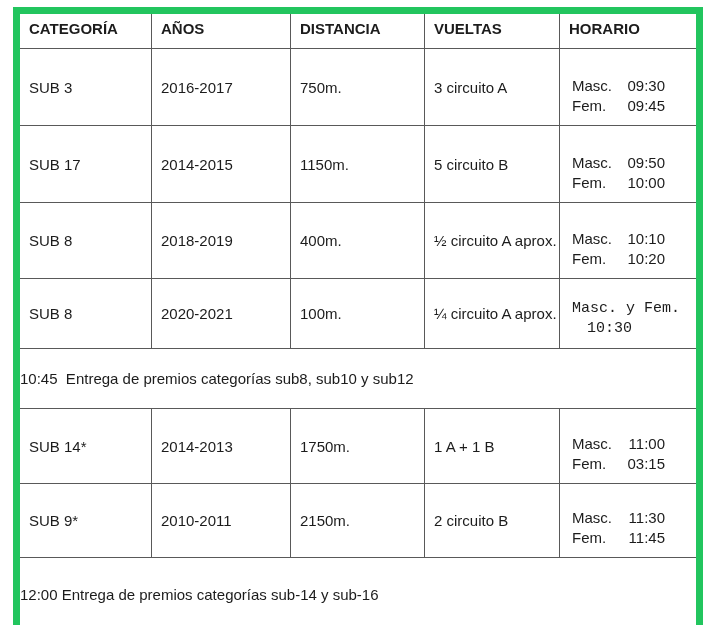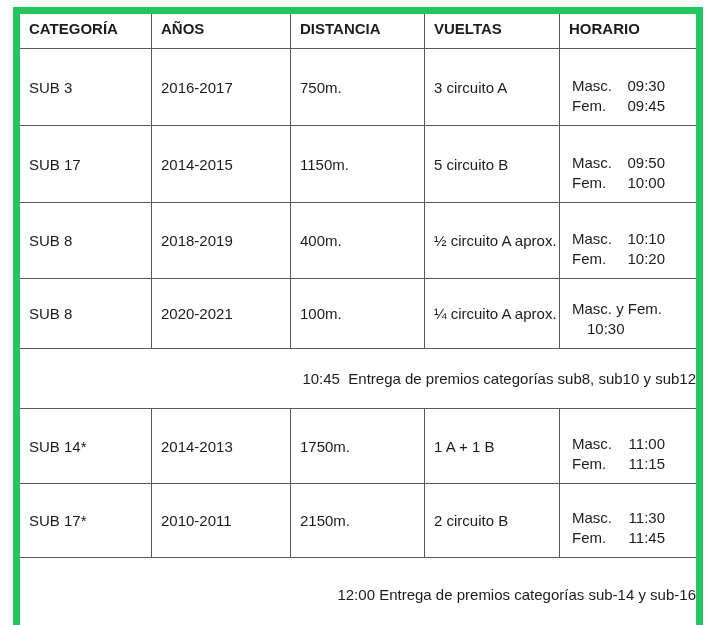--- a/index.html
+++ b/index.html
@@ -44,36 +44,35 @@
   td.horario-cell { padding: 0; }
   .hwrap {
     box-sizing: border-box;
     display: flex;
     flex-direction: column;
     justify-content: flex-end;
     padding: 9px 0;
   }
   .hw76 { height: 76px; }
   .hw75 { height: 75px; }
-  .hw69 { height: 69px; }
+  .hw69 { height: 69px; font-family: Liberation Mono, monospace; }
   .hw74 { height: 74px; }
   .hw73 { height: 73px; }
   .hline {
     display: flex;
     justify-content: space-between;
     padding: 0 31px 0 12px;
     line-height: 20px;
   }
   .hcombined-label { padding-left: 12px; line-height: 20px; }
   .hcombined-time  { padding-left: 27px; line-height: 20px; }
   
   td.note-cell {
     vertical-align: middle;
     white-space: pre-wrap;
-    text-align: right;
   }
   tr.note-row-1 { height: 60px; }
   tr.note-row-2 { height: 76px; border-radius: 32px; }
 </style>
 </head>
 <body>
 
 <div class="page">
   <table class="schedule">
     <colgroup>
@@ -174,28 +173,28 @@
         <td class="plain-cell">1750m.</td>
         <td class="plain-cell">1 A + 1 B</td>
         <td class="horario-cell">
           <div class="hwrap hw74">
             <div class="hline">
               <span>Masc.</span>
               <span>11:00</span>
             </div>
             <div class="hline">
               <span>Fem.</span>
-              <span>11:15</span>
-            </div>
-          </div>
-        </td>
-      </tr>
-
-      <tr>
-        <td class="plain-cell">SUB 17*</td>
+              <span>03:15</span>
+            </div>
+          </div>
+        </td>
+      </tr>
+
+      <tr>
+        <td class="plain-cell">SUB 9*</td>
         <td class="plain-cell">2010-2011</td>
         <td class="plain-cell">2150m.</td>
         <td class="plain-cell">2 circuito B</td>
         <td class="horario-cell">
           <div class="hwrap hw73">
             <div class="hline">
               <span>Masc.</span>
               <span>11:30</span>
             </div>
             <div class="hline">

